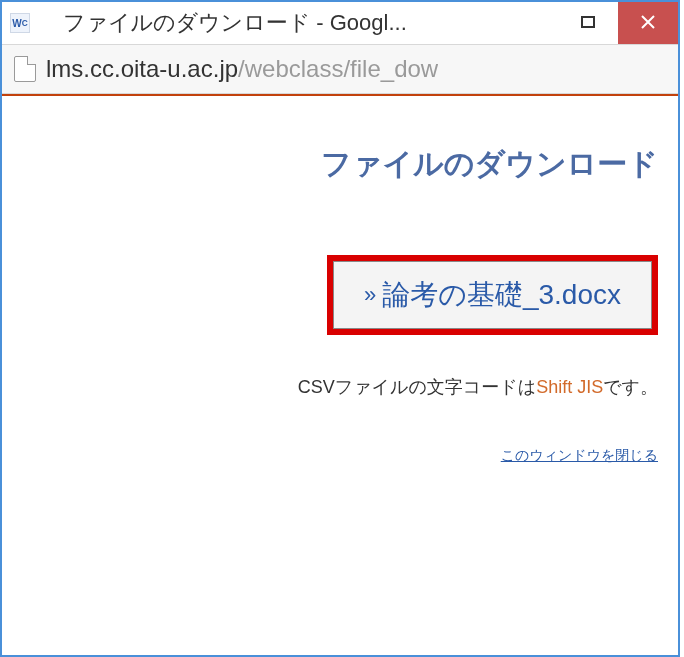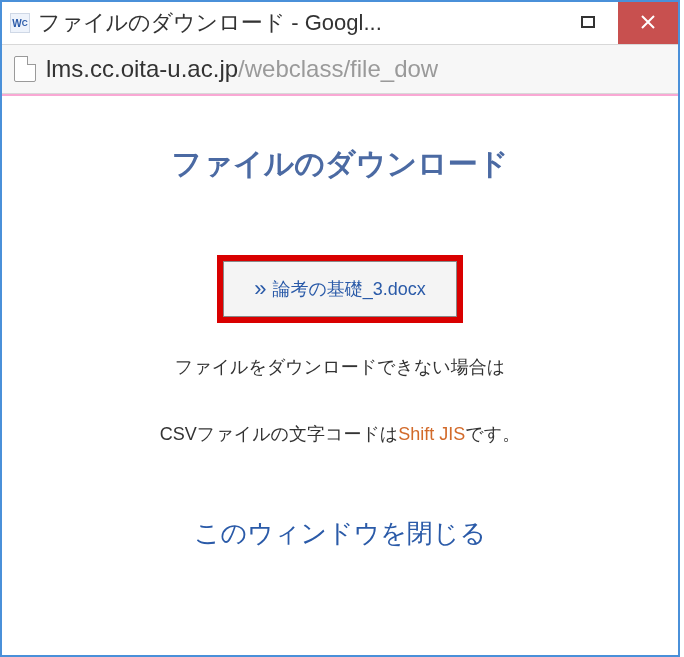--- a/index.html
+++ b/index.html
@@ -40,20 +40,21 @@
       font-weight: bold;
       color: #2a5aa8;
       background: #eef3fb;
       border: 1px solid #cfd8e6;
     }
     .title-text {
       font-size: 22px;
       color: #333;
       white-space: nowrap;
       overflow: hidden;
+      margin-left: 25px;
     }
     .titlebar-buttons {
       display: flex;
       height: 100%;
     }
     .sysbtn {
       width: 60px;
       display: flex;
       align-items: center;
       justify-content: center;
@@ -96,23 +97,23 @@
       border-bottom: 1px solid #9a9a9a;
     }
     .url {
       font-size: 24px;
       white-space: nowrap;
       overflow: hidden;
     }
     .url-domain { color: #333; }
     .url-path { color: #9a9a9a; }
     .viewport {
-      border-top: 2px solid #f9a8d4;
+      border-top: 2px solid #c2410c;
       padding: 30px 20px 0 20px;
-      text-align: center;
+      text-align: right;
     }
     .page-heading {
       font-size: 30px;
       color: #4b6aa3;
       font-weight: bold;
       margin-top: 18px;
       margin-bottom: 70px;
     }
     .file-box-wrapper {
       display: inline-block;
@@ -126,41 +127,42 @@
       display: flex;
       align-items: center;
       gap: 6px;
     }
     .chevrons {
       color: #2a5aa8;
       font-size: 22px;
     }
     .file-link {
       color: #2a5aa8;
-      font-size: 18px;
+      font-size: 28px;
     }
     .help-text {
       font-size: 18px;
       color: #333;
       line-height: 1.6;
       margin-top: 30px;
     }
     .csv-text {
       font-size: 18px;
       color: #333;
       margin-top: 40px;
     }
     .csv-encoding {
       color: #d26a2a;
     }
     .close-link {
       display: inline-block;
-      margin-top: 70px;
-      font-size: 26px;
-      color: #2a5aa8;
+      margin-top: 48px;
+      font-size: 14px;
+      color: #2a5aa8;
+      text-decoration: underline;
     }
   </style>
 </head>
 <body>
 
 <div class="window">
   <div class="titlebar">
     <div class="titlebar-left">
       <span class="favicon">W<sub>C</sub></span>
       <span class="title-text">ファイルのダウンロード - Googl...</span>
@@ -194,21 +196,20 @@
     <h1 class="page-heading">ファイルのダウンロード</h1>
 
     <div class="file-box-wrapper">
       <div class="file-box">
         <span class="chevrons">»</span>
         <a class="file-link">論考の基礎_3.docx</a>
       </div>
     </div>
 
     <div class="help-text">
-      <div>ファイルをダウンロードできない場合は</div>
     </div>
 
     <div class="csv-text">
       <span>CSVファイルの文字コードは</span><span class="csv-encoding">Shift JIS</span><span>です。</span>
     </div>
 
     <a class="close-link">このウィンドウを閉じる</a>
   </div>
 </div>
 

